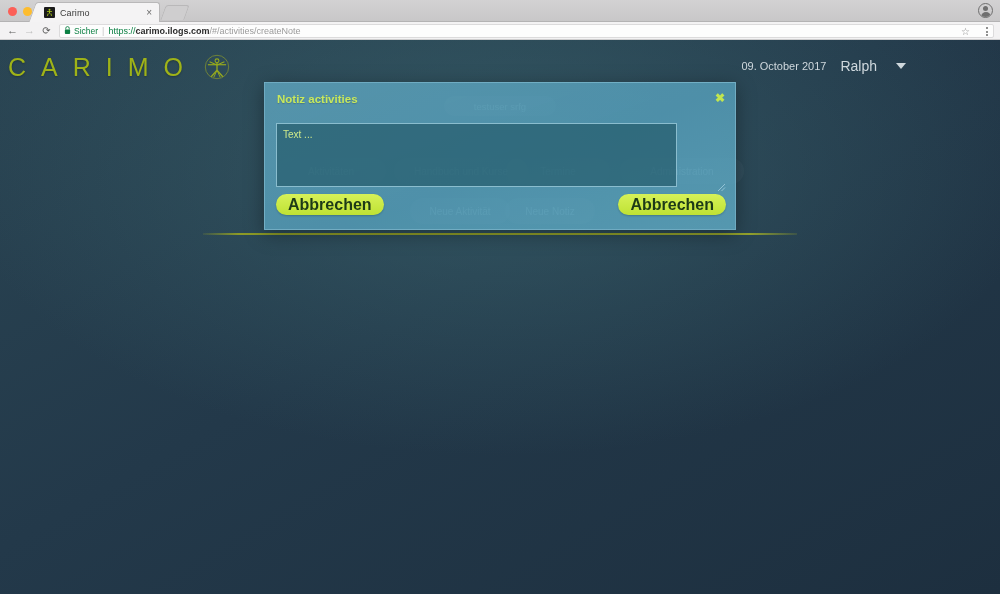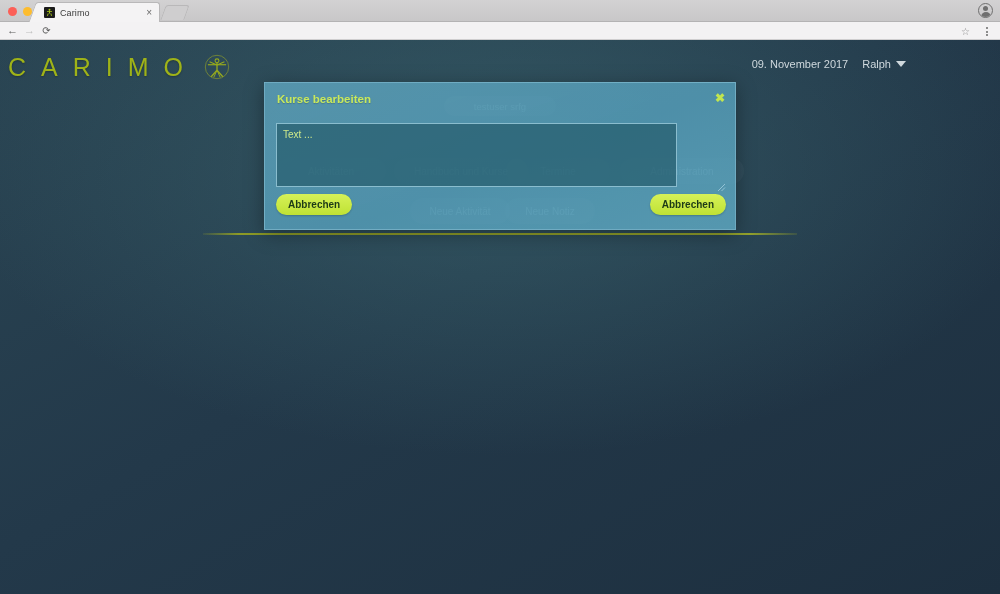--- a/index.html
+++ b/index.html
@@ -125,21 +125,21 @@
     font-family: "Liberation Sans", sans-serif; line-height: 1;
     text-shadow: 0 1px 2px rgba(0,0,0,.25);
   }
   .logo-mark { width: 26px; height: 26px; margin-left: -4px; opacity: .92; }
 
   .header-right {
     position: absolute; right: 94px; top: 18px;
     display: flex; align-items: center; gap: 14px;
   }
   .hdr-date { font-size: 11px; color: #cfd8dd; }
-  .hdr-user { font-size: 11px; color: #cfd8dd; display: flex; align-items: center; gap: 5px; }
+  .hdr-user { font-size: 14px; color: #cfd8dd; display: flex; align-items: center; gap: 19px; }
   .caret {
     width: 0; height: 0; border-left: 5px solid transparent;
     border-right: 5px solid transparent; border-top: 6px solid #cfd8dd;
     display: block;
   }
 
   
   .userpill {
     position: absolute; left: 444px; top: 56px; width: 112px; height: 20px;
     border-radius: 10px; background: rgba(255,255,255,.045);
@@ -195,21 +195,21 @@
     padding: 5px 6px; resize: none; outline: none; overflow: hidden;
   }
   .resize-grip {
     position: absolute; left: 452px; top: 95px; width: 9px; height: 9px;
     pointer-events: none;
   }
   .modal-footer { position: absolute; left: 0; bottom: 0; width: 472px; height: 44px; }
   .btn {
     position: absolute; top: 9px; height: 21px; border-radius: 11px;
     background: linear-gradient(#d6f158, #bfe234);
-    border: none; color: #1d3a17; font-size: 10px; font-weight: bold;
+    border: none; color: #1d3a17; font-size: 16px; font-weight: bold;
     font-family: "Liberation Sans", sans-serif;
     display: flex; align-items: center; justify-content: center;
     padding: 0 12px; box-shadow: 0 1px 2px rgba(0,0,0,.2); cursor: pointer;
   }
   .btn-cancel { left: 11px; }
   .btn-save { right: 11px; }
 </style>
 </head>
 <body>
 
@@ -242,20 +242,31 @@
       <span class="head"></span>
       <span class="body"></span>
     </div>
   </div>
 
   <div class="toolbar">
     <span class="navbtn back">←</span>
     <span class="navbtn fwd">→</span>
     <span class="navbtn reload">⟳</span>
 
+    <div class="omnibox">
+      <span class="lock">
+        <svg width="7" height="8" viewBox="0 0 8 9" aria-hidden="true">
+          <path d="M2 4V2.6a2 2 0 0 1 4 0V4" fill="none" stroke="#0b8043" stroke-width="1"></path>
+          <rect x="1" y="4" width="6" height="5" rx="1" fill="#0b8043"></rect>
+        </svg>
+      </span>
+      <span class="secure">Sicher</span>
+      <span class="sep">|</span>
+      <span class="url"><span class="scheme">https://</span><span class="host">carimo.ilogs.com</span><span class="path">/#/activities/createNote</span></span>
+    </div>
 
     <span class="star">☆</span>
     <span class="kebab">
       <i></i>
       <i></i>
       <i></i>
     </span>
   </div>
 </div>
 
@@ -274,21 +285,21 @@
           <line x1="31.5" y1="12" x2="20" y2="17" stroke="#9fb318" stroke-width="1.6"></line>
           <line x1="20" y1="25" x2="11" y2="35" stroke="#9fb318" stroke-width="2"></line>
           <line x1="20" y1="25" x2="29" y2="35" stroke="#9fb318" stroke-width="2"></line>
           <line x1="20" y1="25" x2="15" y2="36" stroke="#9fb318" stroke-width="1.4"></line>
           <line x1="20" y1="25" x2="25" y2="36" stroke="#9fb318" stroke-width="1.4"></line>
         </svg>
       </span>
     </div>
 
     <div class="header-right">
-      <span class="hdr-date">09. November 2017</span>
+      <span class="hdr-date">09. October 2017</span>
       <span class="hdr-user">
         <span>Ralph</span>
         <span class="caret"></span>
       </span>
     </div>
   </div>
 
   <div class="userpill">testuser srfg</div>
 
   <div class="navrow">
@@ -298,21 +309,21 @@
       <div class="navitem" style="left: 620px; width: 124px;">Administration</div>
     </div>
   <div class="actionrow">
       <div class="actionbtn" style="left: 410px; width: 100px;">Neue Aktivität</div>
       <div class="actionbtn" style="left: 505px; width: 90px;">Neue Notiz</div>
     </div>
 
   <div class="divider"></div>
 
   <div class="modal">
-    <div class="modal-title">Kurse bearbeiten</div>
+    <div class="modal-title">Notiz activities</div>
     <div class="modal-close">✖</div>
 
     <textarea class="note-textarea" placeholder="Text ..." style="">Text ...</textarea>
     <span class="resize-grip">
       <svg width="9" height="9" viewBox="0 0 9 9" aria-hidden="true">
         <line x1="8" y1="1" x2="1" y2="8" stroke="rgba(190,225,240,.6)" stroke-width="1"></line>
         <line x1="8" y1="4.5" x2="4.5" y2="8" stroke="rgba(190,225,240,.6)" stroke-width="1"></line>
       </svg>
     </span>
 

